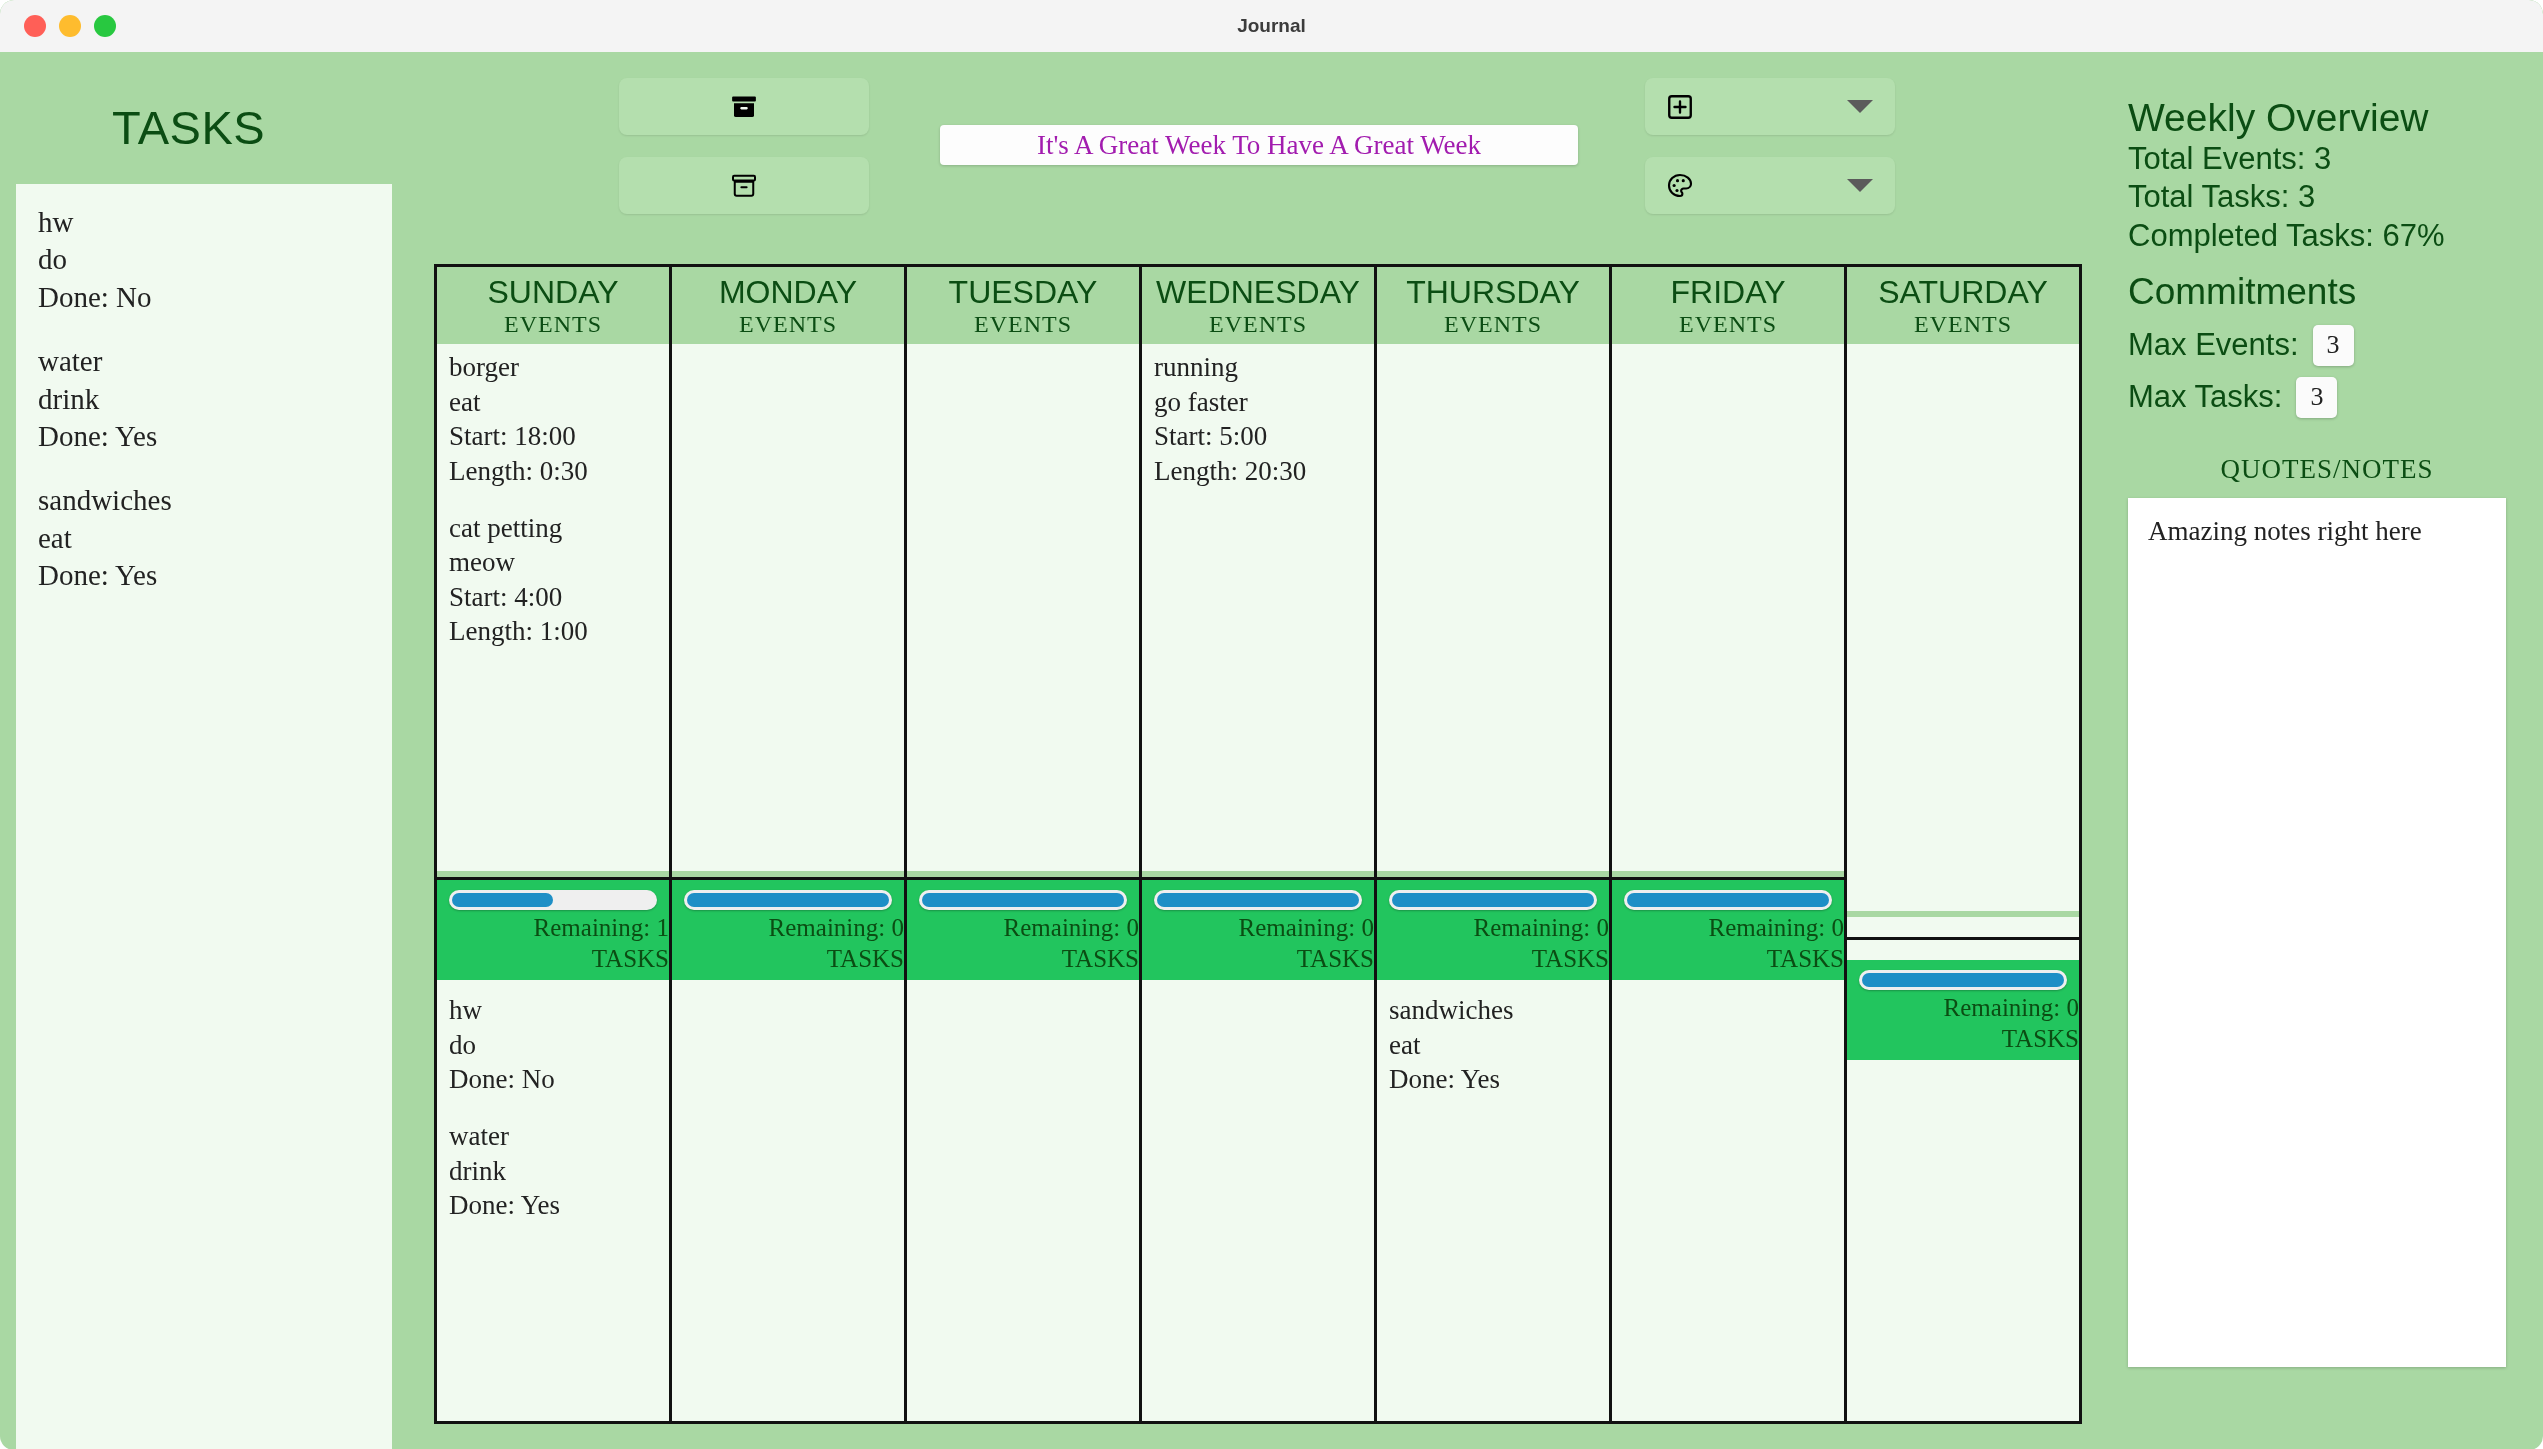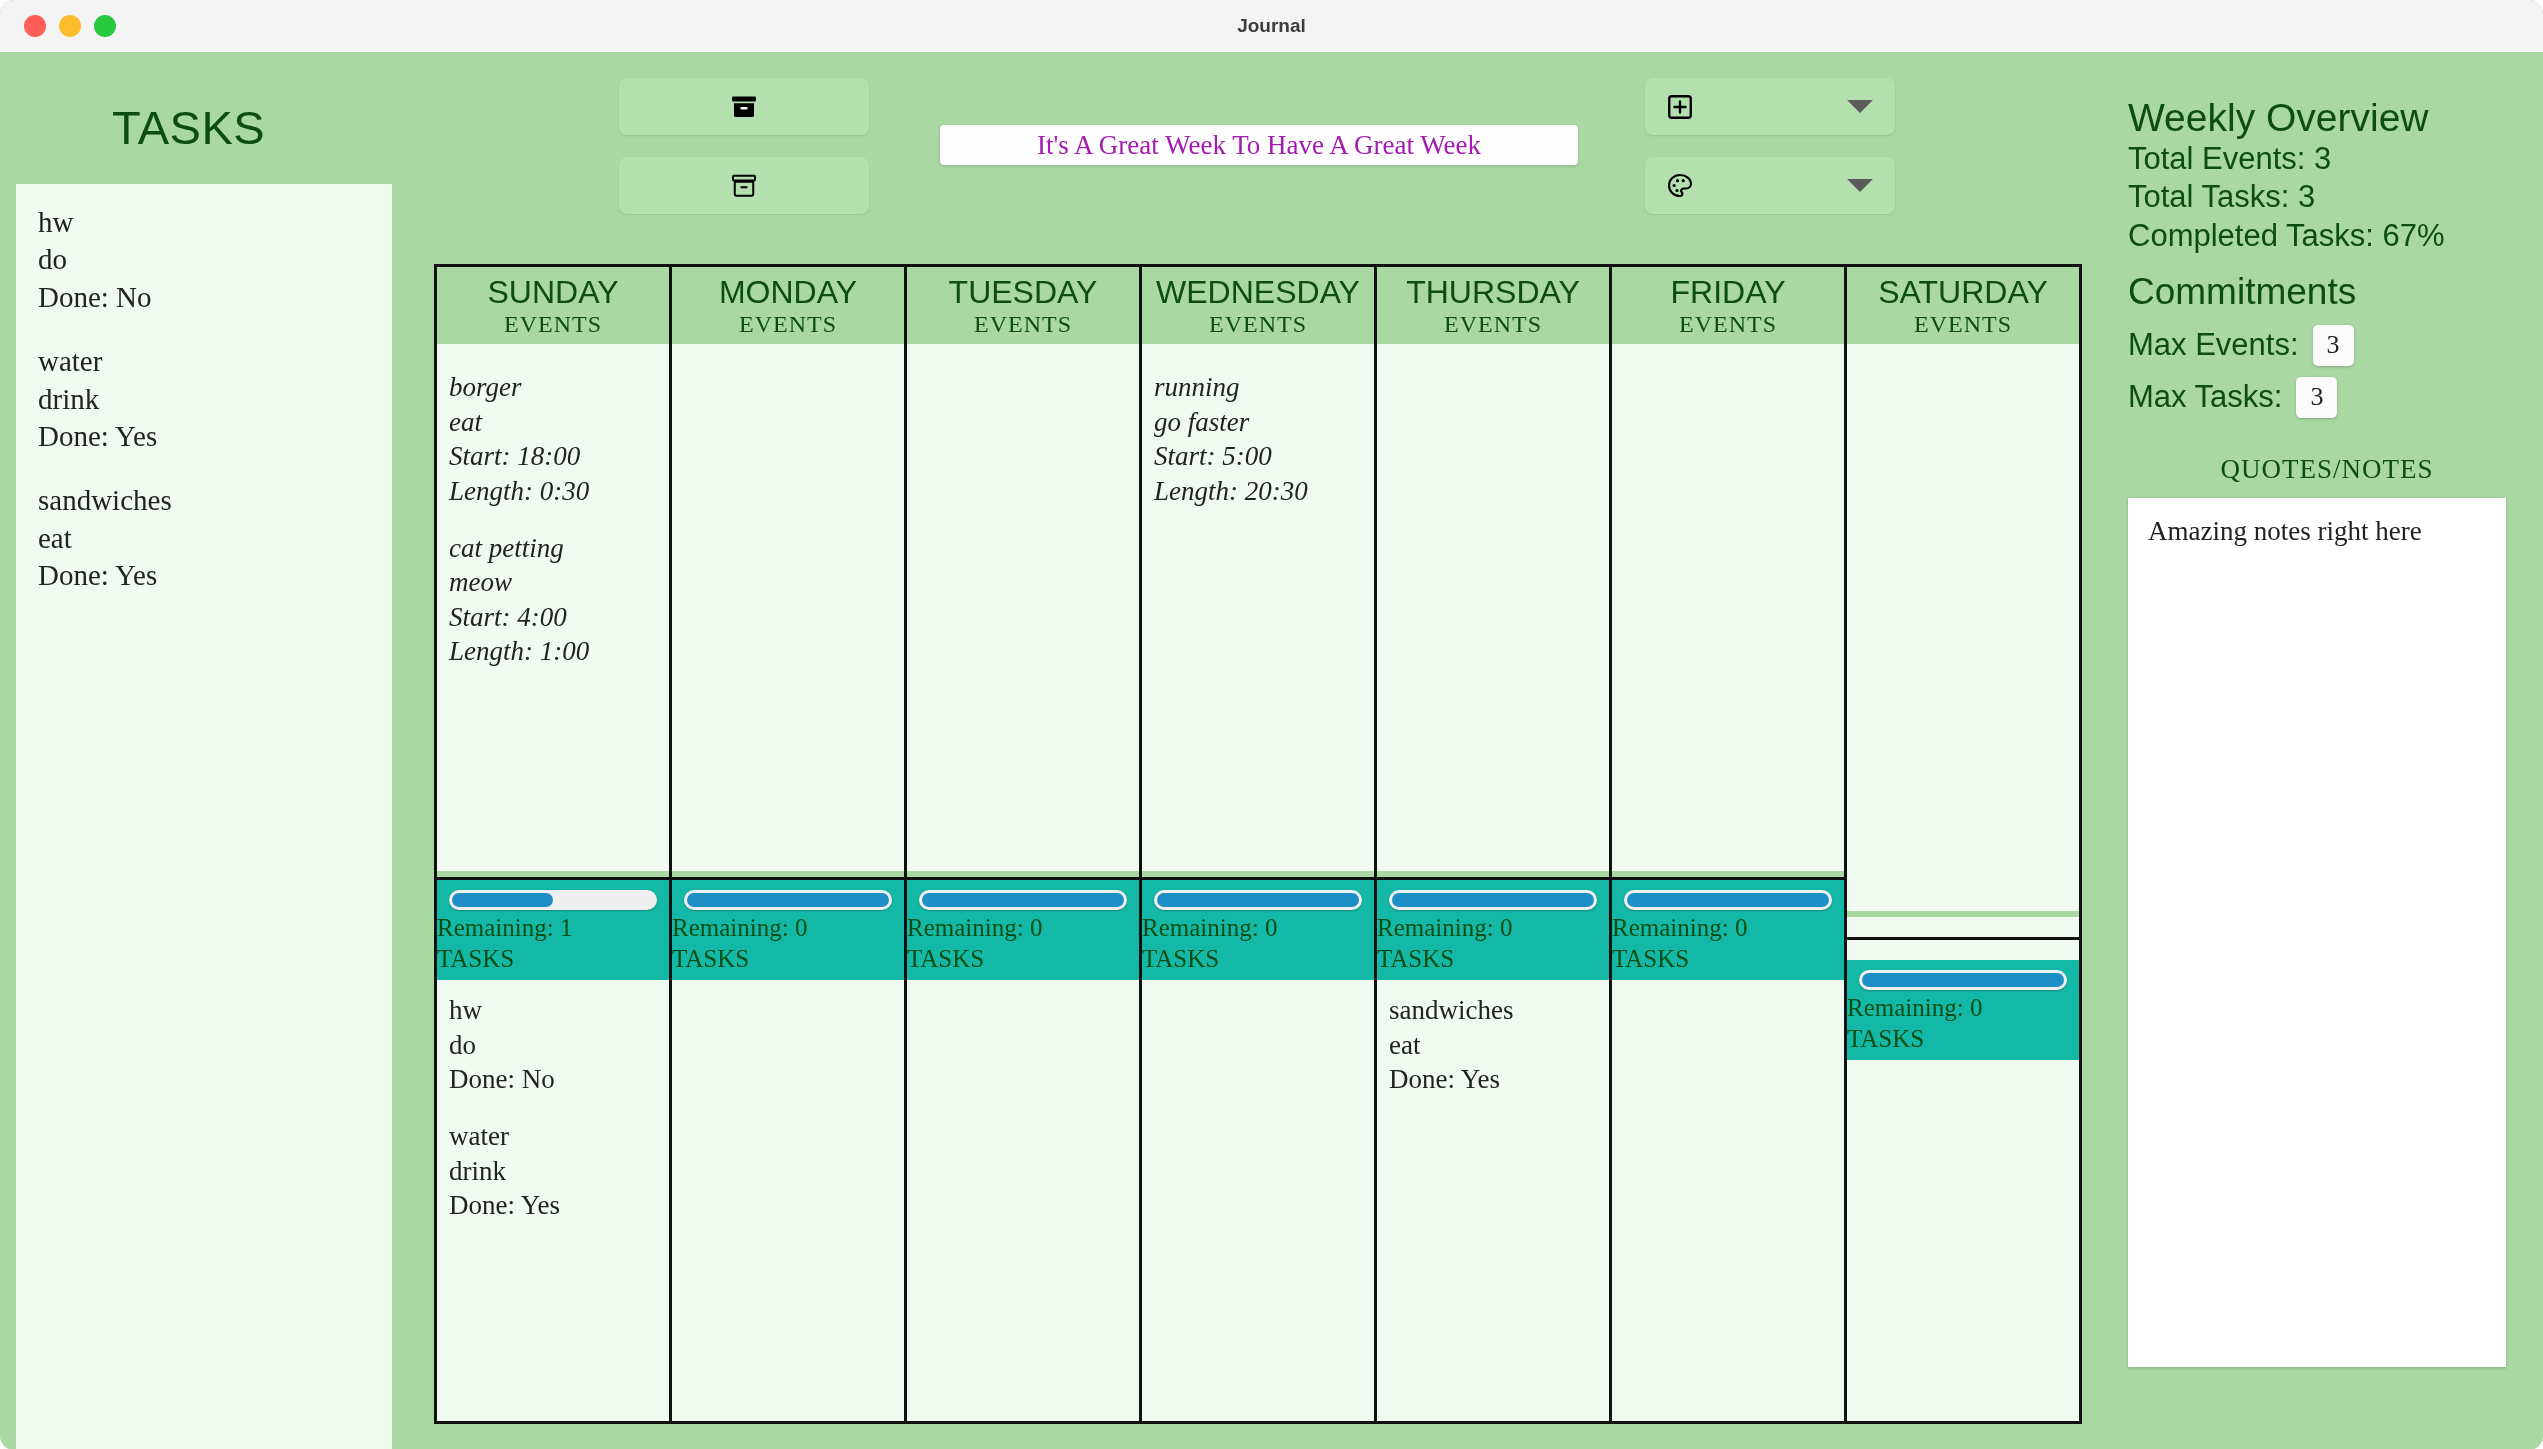--- a/index.html
+++ b/index.html
@@ -125,32 +125,31 @@
     line-height: 1.08; white-space: nowrap;
   }
   .day-sub {
     font-family: "Liberation Serif", serif;
     font-size: 24px; color: #0b4d13;
     letter-spacing: 1px; line-height: 1.2;
   }
   .events-area {
     flex: 0 0 527px;
     background: #f1faf0;
-    padding: 26px 12px 0;
-    overflow: hidden;
-    font-style: italic;
+    padding: 6px 12px 0;
+    overflow: hidden;
   }
   .task-sep { flex: 0 0 6px; background: #a9d8a3; }
   .sep-line { flex: 0 0 3px; background: #111111; }
 
   .tasks-head {
-    background: #14b8a6;
+    background: #22c55e;
     flex: 0 0 auto;
     padding: 10px 0 6px;
-    text-align: left;
+    text-align: right;
   }
   .bar-track {
     margin: 0 auto 3px;
     width: calc(100% - 24px);
     height: 20px;
     background: #efefef;
     border-radius: 10px;
     box-shadow: 0 1px 2px rgba(0,0,0,0.25);
     overflow: hidden;
     padding: 3px;

